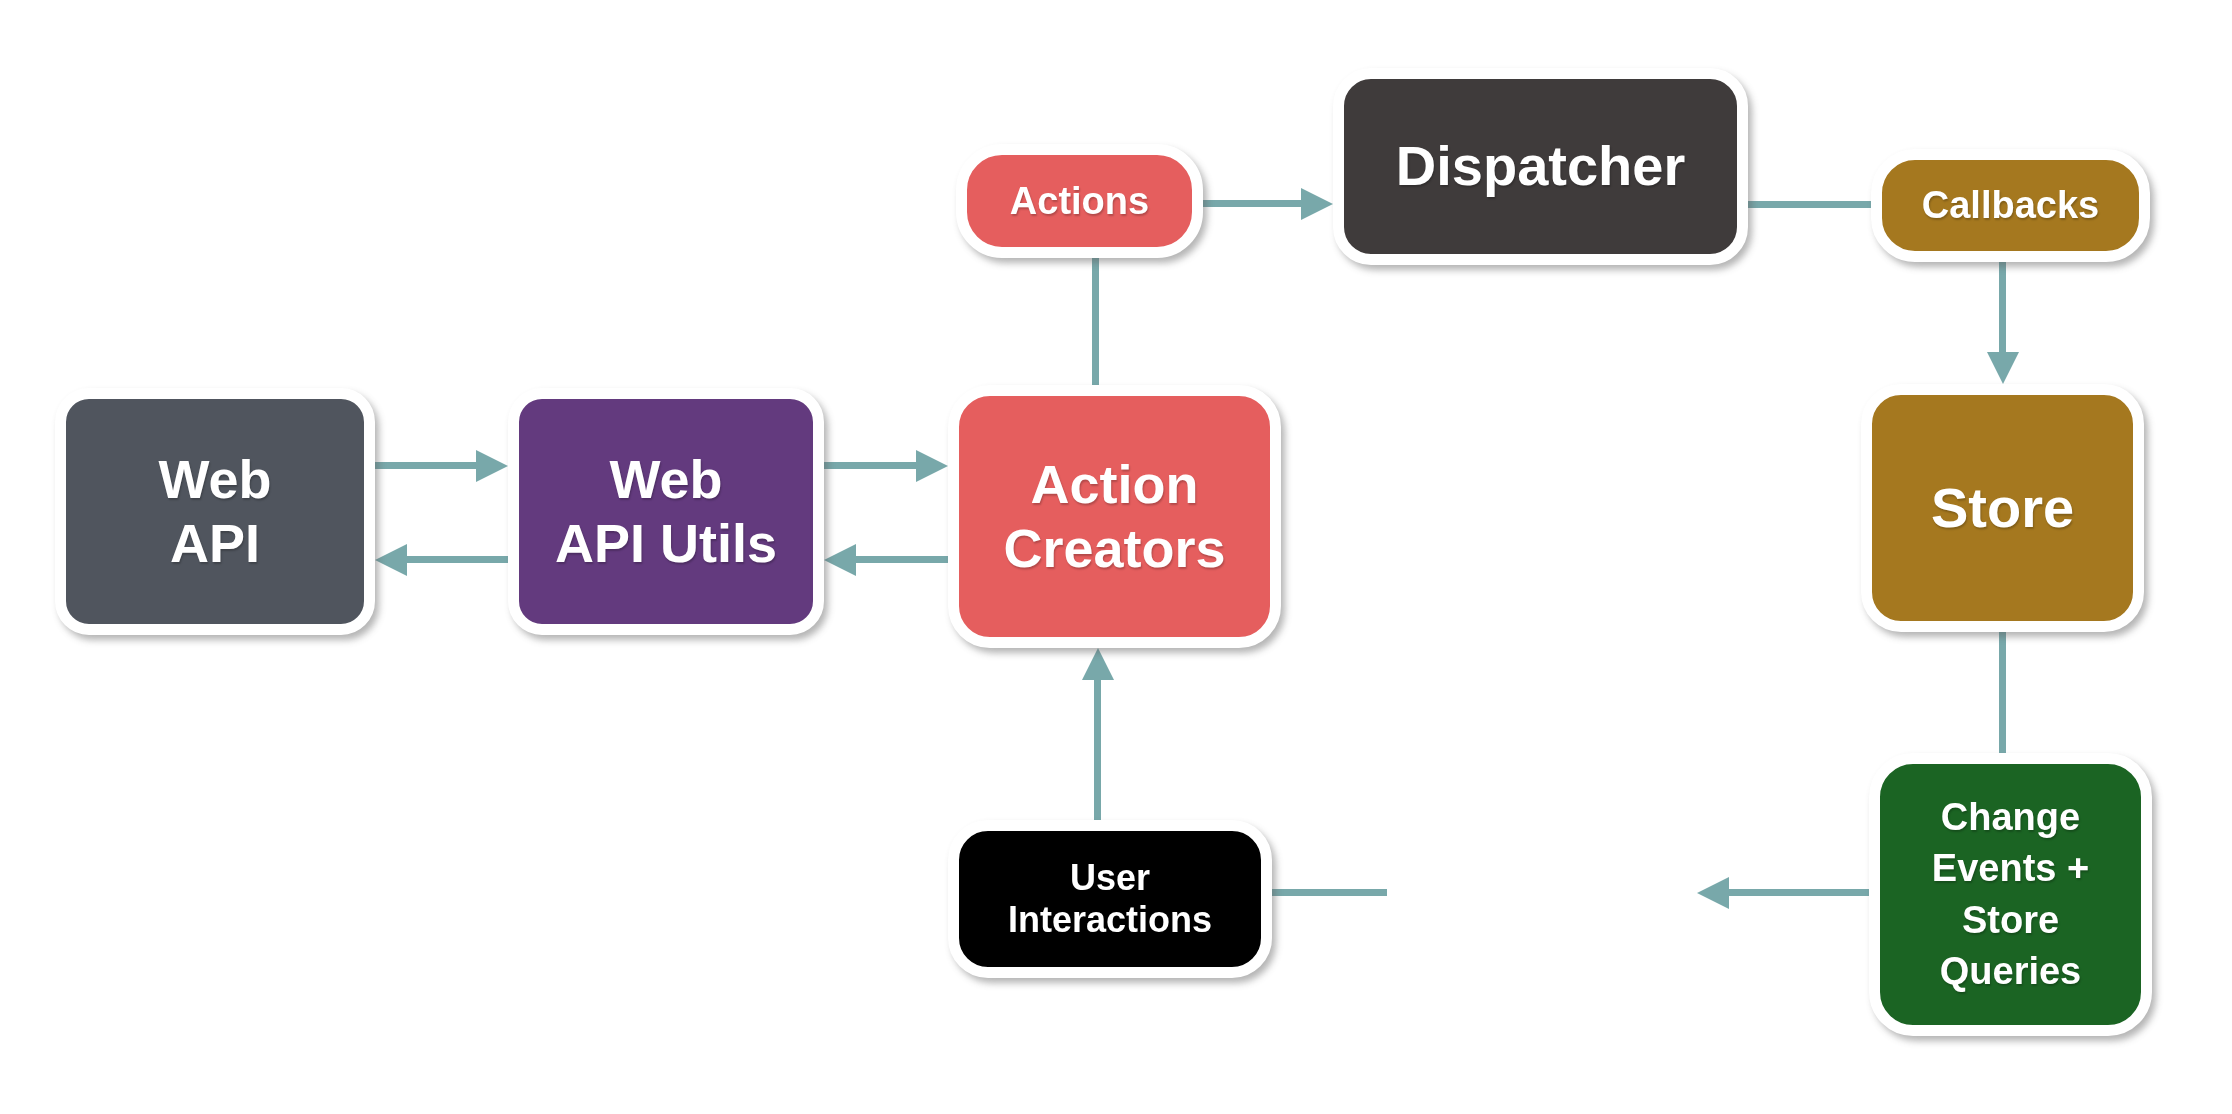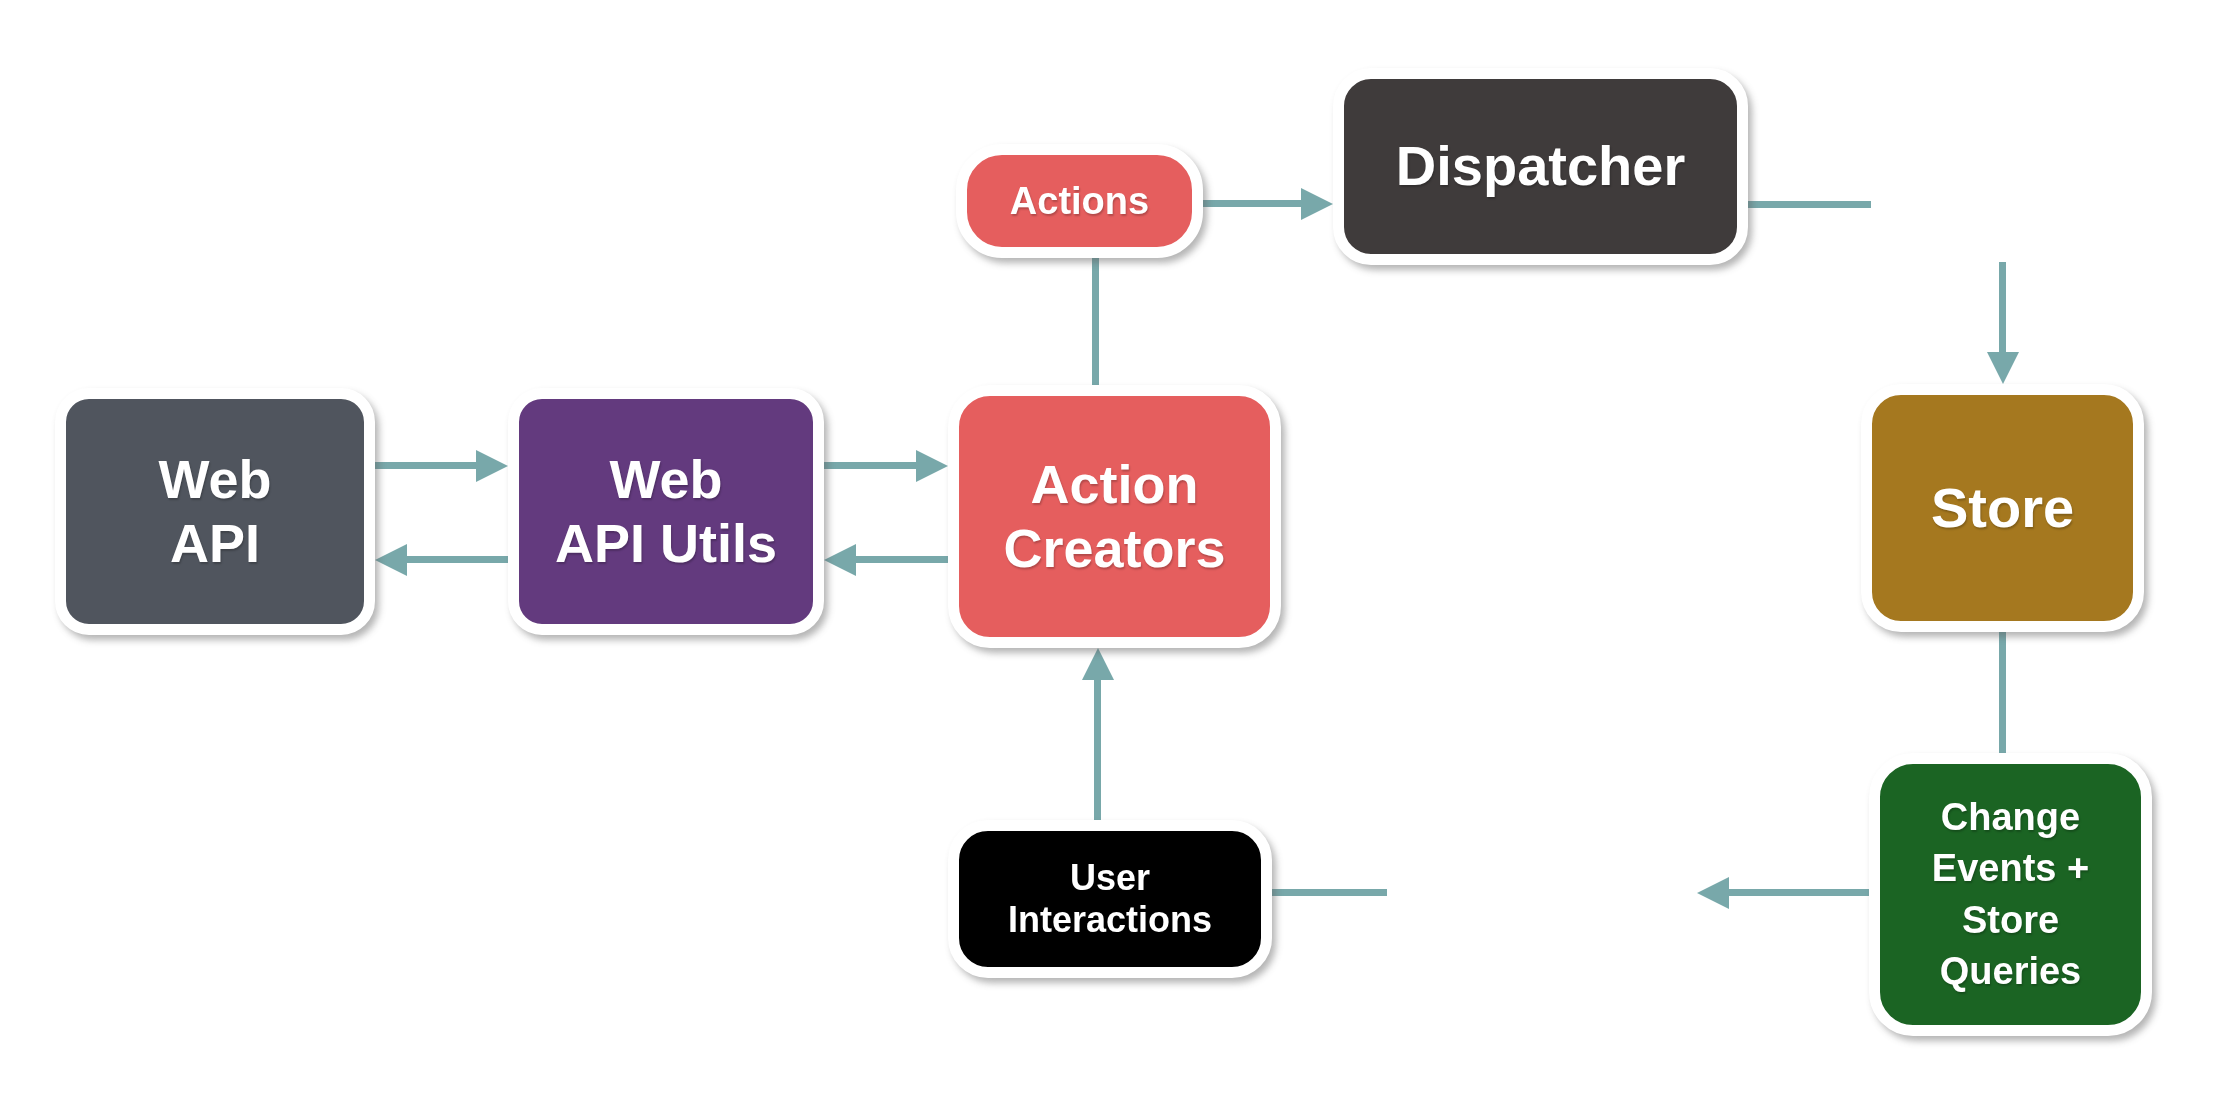--- a/index.html
+++ b/index.html
@@ -72,20 +72,23 @@
   </div>
 
   <div class="node" style="left: 956px; top: 144px; width: 247px; height: 114px; border-radius: 46px; font-size: 38px; background-color: rgb(229, 94, 94); border-color: rgb(255, 255, 255);">
     <span class="label">Actions</span>
   </div>
 
   <div class="node" style="left: 1333px; top: 68px; width: 415px; height: 197px; border-radius: 38px; font-size: 56px; background-color: rgb(63, 59, 59); border-color: rgb(255, 255, 255);">
     <span class="label">Dispatcher</span>
   </div>
 
+  <div class="node" style="left: 1871px; top: 149px; width: 279px; height: 113px; border-radius: 44px; font-size: 38px; background-color: rgb(165, 120, 31); border-color: rgb(255, 255, 255);">
+    <span class="label">Callbacks</span>
+  </div>
 
   <div class="node" style="left: 1861px; top: 384px; width: 283px; height: 248px; border-radius: 40px; font-size: 56px; background-color: rgb(165, 120, 31); border-color: rgb(255, 255, 255);">
     <span class="label">Store</span>
   </div>
 
   <div class="node" style="left: 1869px; top: 753px; width: 283px; height: 283px; border-radius: 44px; font-size: 38px; background-color: rgb(27, 100, 35); border-color: rgb(255, 255, 255);">
     <span class="label" style="line-height:1.35;">Change
 Events +
 Store
 Queries</span>

